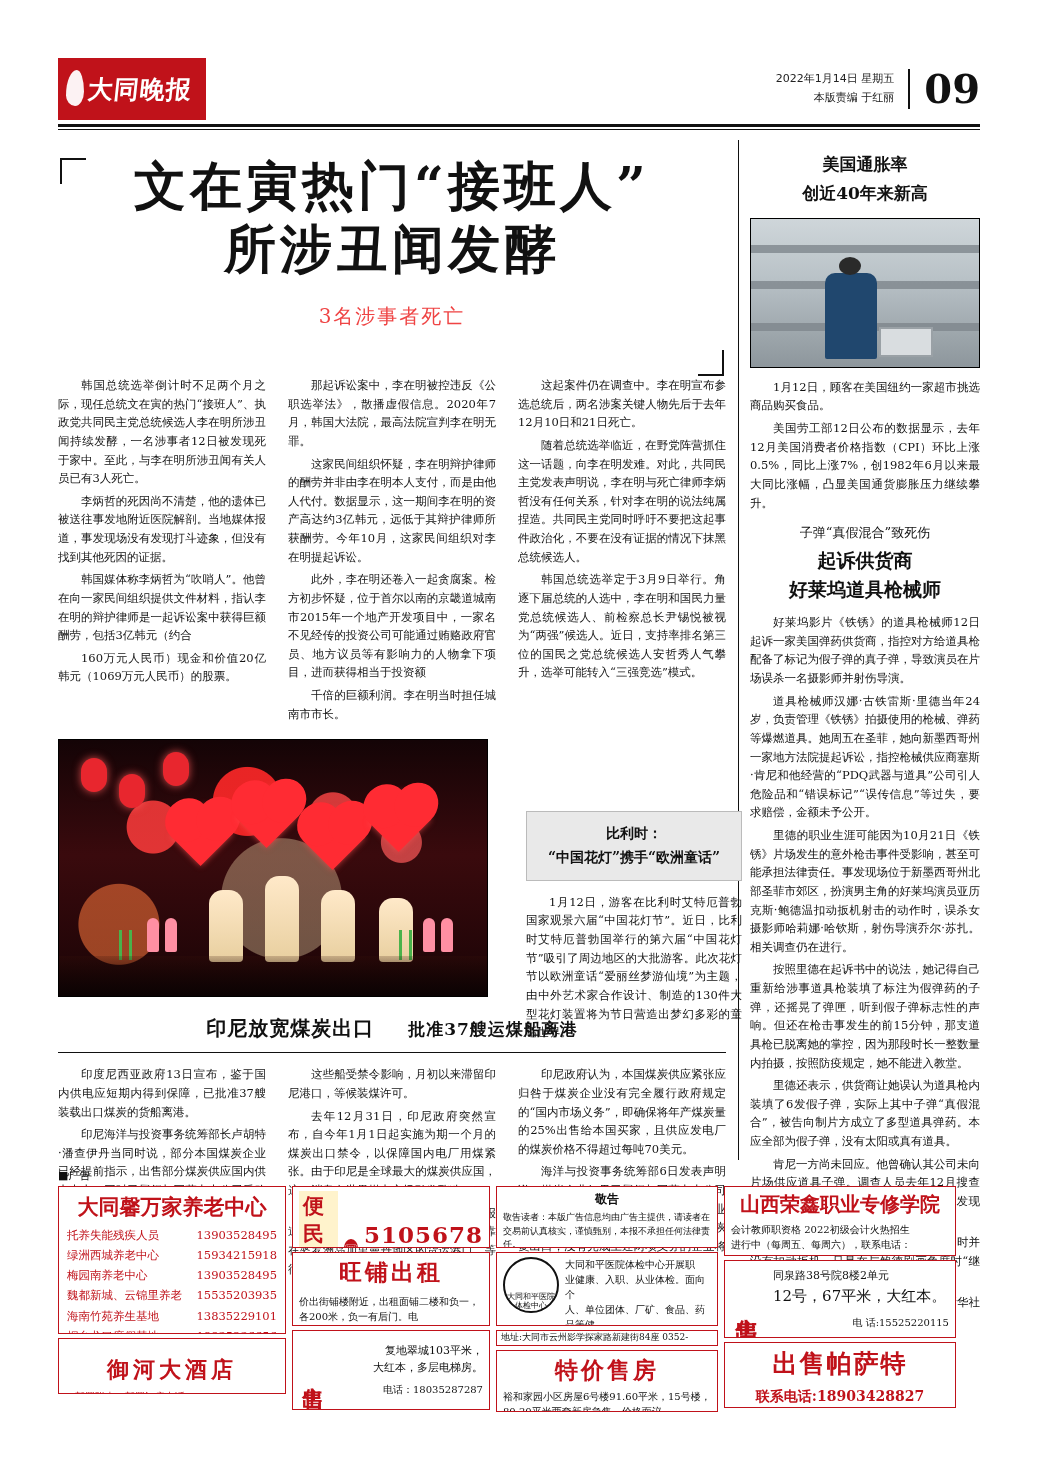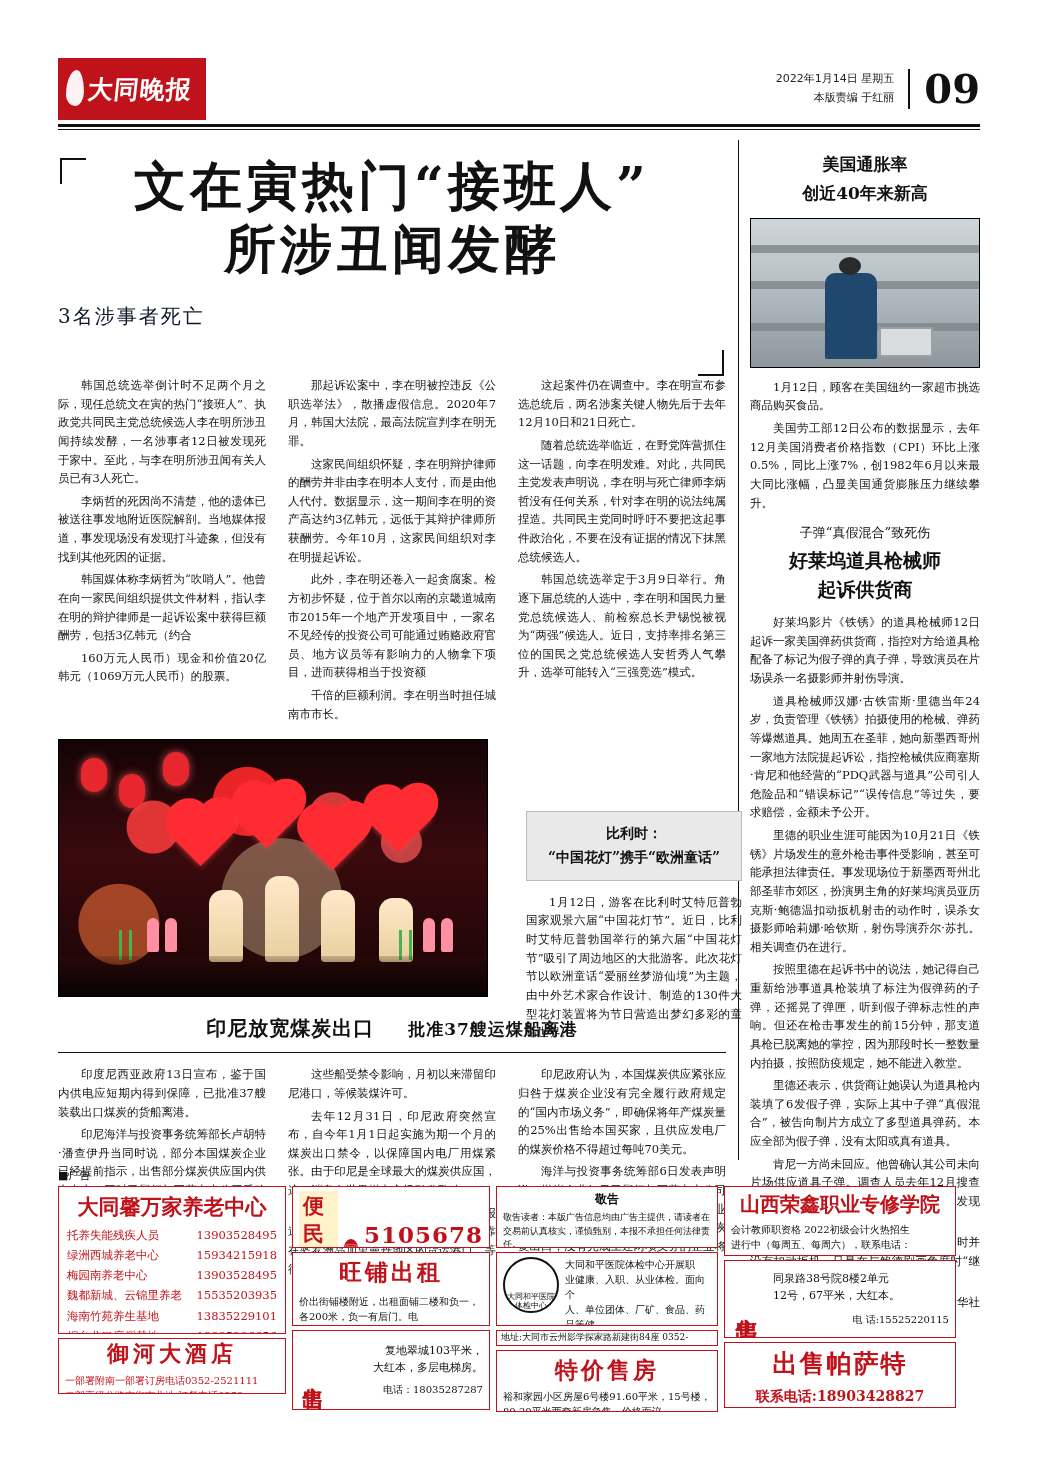--- a/index.html
+++ b/index.html
@@ -70,22 +70,22 @@
   .headline {
     text-align:center; padding:14px 0 0 0;
   }
   .headline h1 {
     margin:0; font-family:"DejaVu Serif", serif;
     font-size:52px; font-weight:bold; letter-spacing:4px; line-height:1.22;
     color:#111;
   }
   .headline .l2 { display:block; }
   .subhead {
-    text-align:left; font-family:"DejaVu Serif", serif;
-    font-size:20px; letter-spacing:2px; margin:22px 0 10px 0; color:#0f172a;
+    text-align:center; font-family:"DejaVu Serif", serif;
+    font-size:20px; letter-spacing:2px; margin:22px 0 10px 0; color:#ef4444;
   }
   .bracket-tl {
     position:absolute; left:2px; top:18px; width:26px; height:26px;
     border-left:2px solid #111; border-top:2px solid #111;
   }
   .bracket-br {
     position:absolute; right:2px; bottom:0px; width:26px; height:26px;
     border-right:2px solid #111; border-bottom:2px solid #111;
   }
   .headline-wrap { position:relative; height:236px; }
@@ -372,22 +372,22 @@
         <div class="person"></div>
         <div class="cart"></div>
       </div>
       <div class="rc-text">
         <p>1月12日，顾客在美国纽约一家超市挑选商品购买食品。</p>
         <p>美国劳工部12日公布的数据显示，去年12月美国消费者价格指数（CPI）环比上涨0.5%，同比上涨7%，创1982年6月以来最大同比涨幅，凸显美国通货膨胀压力继续攀升。</p>
       </div>
 
       <div class="rc-sub">子弹“真假混合”致死伤</div>
       <div class="rc-h2">
+        <div>起诉供货商</div>
         <div>好莱坞道具枪械师</div>
-        <div>起诉供货商</div>
       </div>
       <div class="rc-text">
         <p>好莱坞影片《铁锈》的道具枪械师12日起诉一家美国弹药供货商，指控对方给道具枪配备了标记为假子弹的真子弹，导致演员在片场误杀一名摄影师并射伤导演。</p>
         <p>道具枪械师汉娜·古铁雷斯·里德当年24岁，负责管理《铁锈》拍摄使用的枪械、弹药等爆燃道具。她周五在圣菲，她向新墨西哥州一家地方法院提起诉讼，指控枪械供应商塞斯·肯尼和他经营的“PDQ武器与道具”公司引人危险品和“错误标记”“误传信息”等过失，要求赔偿，金额未予公开。</p>
         <p>里德的职业生涯可能因为10月21日《铁锈》片场发生的意外枪击事件受影响，甚至可能承担法律责任。事发现场位于新墨西哥州北部圣菲市郊区，扮演男主角的好莱坞演员亚历克斯·鲍德温扣动扳机射击的动作时，误杀女摄影师哈莉娜·哈钦斯，射伤导演乔尔·苏扎。相关调查仍在进行。</p>
         <p>按照里德在起诉书中的说法，她记得自己重新给涉事道具枪装填了标注为假弹药的子弹，还摇晃了弹匣，听到假子弹标志性的声响。但还在枪击事发生的前15分钟，那支道具枪已脱离她的掌控，因为那段时长一整数量内拍摄，按照防疫规定，她不能进入教堂。</p>
         <p>里德还表示，供货商让她误认为道具枪内装填了6发假子弹，实际上其中子弹“真假混合”，被告向制片方成立了多型道具弹药。本应全部为假子弹，没有太阳或真有道具。</p>
         <p>肯尼一方尚未回应。他曾确认其公司未向片场供应道具子弹。调查人员去年12月搜查了“PDQ武器与道具”公司办公室，但未发现不明真子弹来源。</p>
         <p>鲍德温接受美国媒体采访时说，他当时并没有扣动扳机，只是在与鲍德剧画角度时“继续”扳枪的，不料走火。</p>
       </div>
@@ -422,21 +422,21 @@
           <div class="ad-row">
               <span>海南竹苑养生基地</span>
               <span>13835229101</span>
             </div>
           <div class="ad-row">
               <span>烟台龙口度假基地</span>
               <span>18835236656</span>
             </div>
         </div>
       </div>
-      <div class="adbox" style="height:56px; padding:0 6px;">
+      <div class="adbox" style="height:56px; padding:16px 6px;">
         <div class="ad-title-red" style="font-size:22px; letter-spacing:4px;">御河大酒店</div>
         <div class="ad-small red" style="margin-top:4px;">一部署附南一部署订房电话0352-2521111</div>
         <div class="ad-small red">二部高级公路南街南北地  订餐电话0352-5565888</div>
 
       </div>
     </div>
 
     <div class="adcol ad2">
       <div class="adbox" style="height:62px;">
         <div class="hotline" style="border:0;">
@@ -491,21 +491,21 @@
       <div class="adbox" style="height:70px; padding:4px 6px;">
         <div class="ad-title-red center" style="font-size:20px;">山西荣鑫职业专修学院</div>
         <div class="ad-small" style="margin-top:4px;">会计教师职资格 2022初级会计火热招生</div>
         <div class="ad-small">进行中（每周五、每周六），联系电话：</div>
         <div class="ad-small">15195222972微信同</div>
       </div>
       <div class="adbox" style="height:78px; padding:4px 6px; display:flex; align-items:center; gap:10px;">
         <div class="vert-text" style="font-size:24px;">出售</div>
         <div style="flex:1;">
           <div class="ad-small" style="font-size:11px;">同泉路38号院8楼2单元</div>
-          <div class="ad-small" style="font-size:11px;">12号，67平米，大红本。</div>
+          <div class="ad-small" style="font-size:15px;">12号，67平米，大红本。</div>
           <div class="ad-small" style="margin-top:8px; text-align:right;">电 话:15525220115</div>
         </div>
       </div>
       <div class="adbox" style="height:66px; padding:4px 6px;">
         <div class="ad-title-red center" style="font-size:25px; letter-spacing:2px;">出售帕萨特</div>
         <div class="center bold red" style="font-family:'DejaVu Serif',serif; font-size:14px; margin-top:8px;">联系电话:18903428827</div>
       </div>
     </div>
 
   </div>

